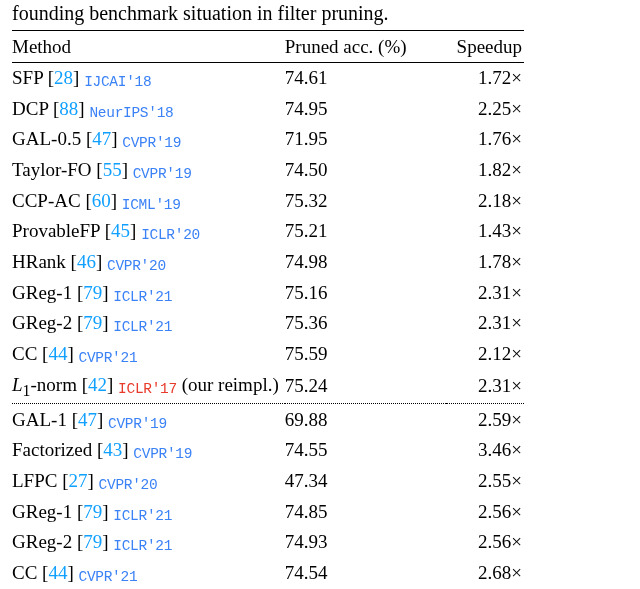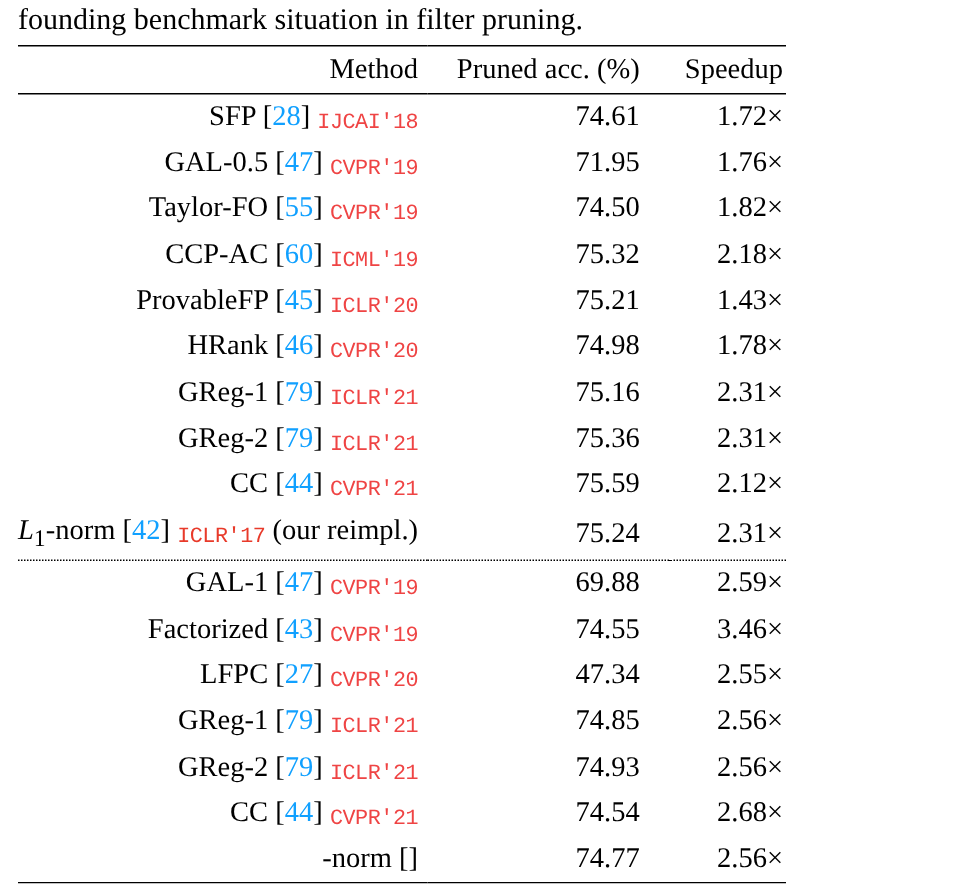--- a/index.html
+++ b/index.html
@@ -22,40 +22,40 @@
     font-size: 20px;
     line-height: 1.3;
     white-space: nowrap;
     margin-bottom: 4px;
   }
   table {
     border-collapse: collapse;
     width: 100%;
   }
   th, td {
-    text-align: right;
+    text-align: left;
     padding: 2.5px 6px 2.5px 0;
     line-height: 1.35;
     font-weight: normal;
     white-space: nowrap;
   }
   th {
     font-weight: normal;
   }
   th.acc, td.acc { width: 170px; padding-right: 20px; }
   th.speed, td.speed { text-align: right; width: 90px; padding-right: 2px;}
   tr.hdr td, tr.hdr th { border-top: 1.2px solid #000; }
   tr.hdr-bottom td, tr.hdr-bottom th { border-bottom: 0.8px solid #000; }
   tr.last td { border-bottom: 1.2px solid #000; }
   tr.dashed td { border-bottom: 1.5px dotted #000; }
   .cite { color: #10a0ff; }
   .venue {
     font-family: "Courier New", Courier, monospace;
     font-size: 14.5px;
-    color: #ef4444;
+    color: #3b82f6;
     letter-spacing: -0.3px;
     position: relative;
     top: 2px;
   }
   .venue-red {
     color: #e83a2a;
   }
   .b { font-weight: normal; }
   .sub { font-style: italic; }
 </style>
@@ -71,20 +71,25 @@
       <th>Method</th>
       <th class="acc">Pruned acc. (%)</th>
       <th class="speed">Speedup</th>
     </tr>
   </thead>
   <tbody id="tbody">
         <tr>
           <td>SFP [<span class="cite">28</span>] <span class="venue">IJCAI'18</span></td>
           <td class="acc">74.61</td>
           <td class="speed">1.72×</td>
+        </tr>
+        <tr>
+          <td>DCP [<span class="cite">88</span>] <span class="venue">NeurIPS'18</span></td>
+          <td class="acc">74.95</td>
+          <td class="speed">2.25×</td>
         </tr>
         <tr>
           <td>GAL-0.5 [<span class="cite">47</span>] <span class="venue">CVPR'19</span></td>
           <td class="acc">71.95</td>
           <td class="speed">1.76×</td>
         </tr>
         <tr>
           <td>Taylor-FO [<span class="cite">55</span>] <span class="venue">CVPR'19</span></td>
           <td class="acc">74.50</td>
           <td class="speed">1.82×</td>

